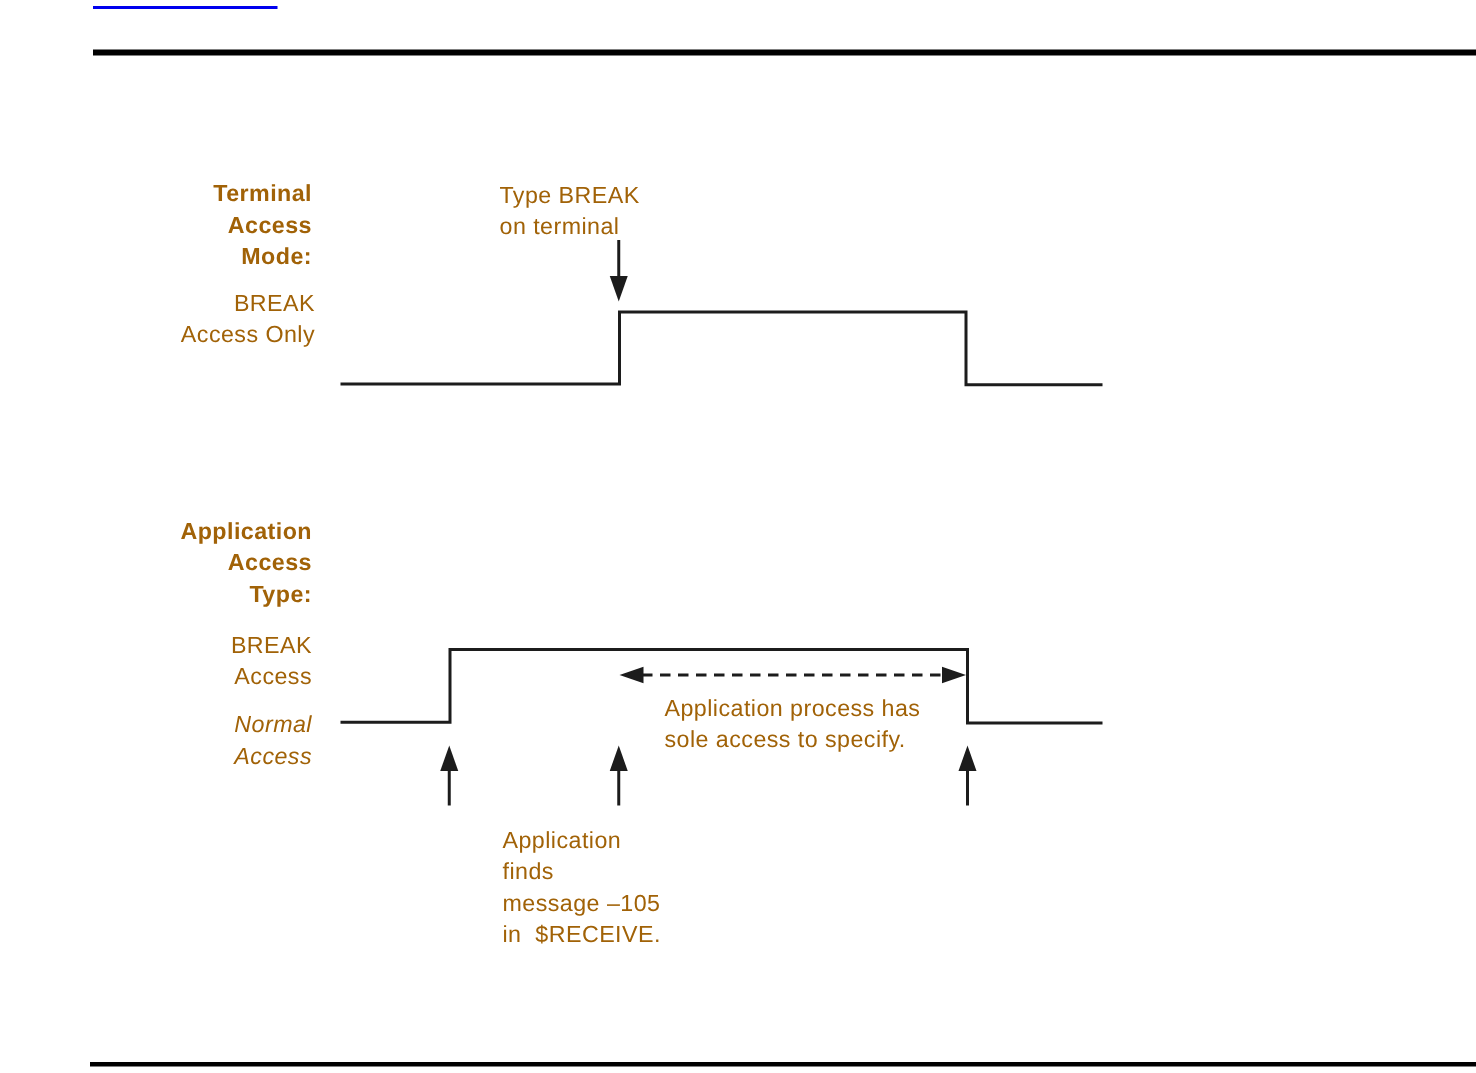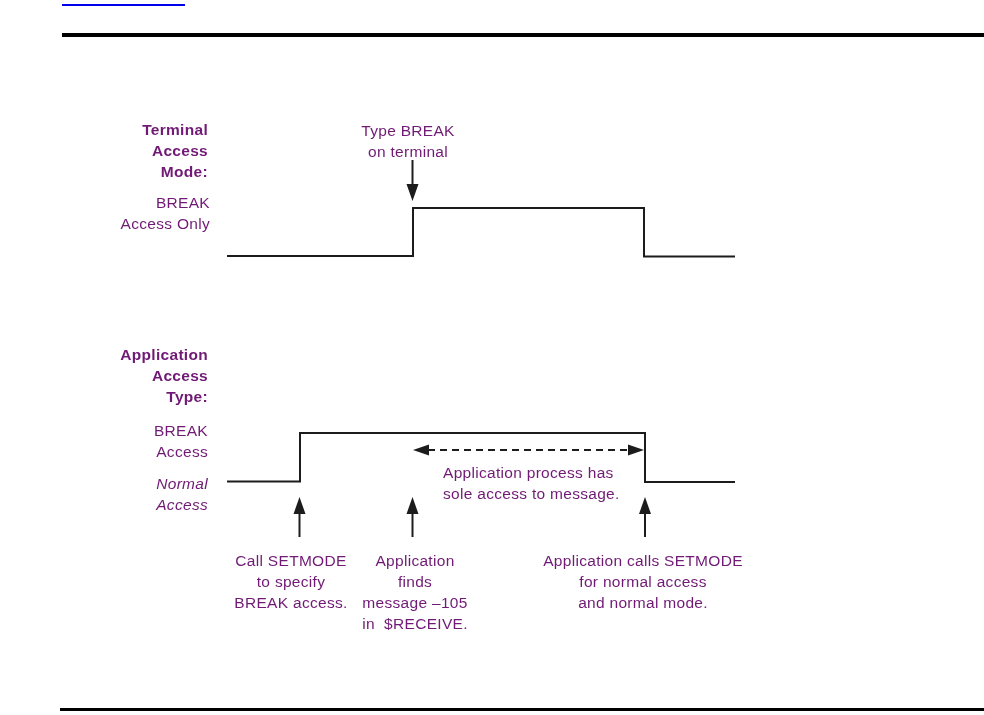--- a/index.html
+++ b/index.html
@@ -15,25 +15,25 @@
     overflow: hidden;
     font-family: "Liberation Sans", "DejaVu Sans", sans-serif;
     color: #1c1c1c;
   }
   .abs { position: absolute; }
   .txt {
     white-space: pre-wrap;
     font-size: 15.5px;
     line-height: 21px;
     letter-spacing: 0.3px;
-    color: #701a75;
+    color: #a16207;
   }
   .bold { font-weight: bold; }
   .ralign { text-align: right; }
-  .calign { text-align: center; }
+  .calign { text-align: left; }
   .lalign { text-align: left; }
 
   .rule {
     position: absolute;
     background: #000000;
   }
   .link-underline {
     position: absolute;
     left: 62px; top: 0px;
     width: 123px; height: 4px;
@@ -103,28 +103,22 @@
 Access
 Type:</div>
 
   <div class="abs txt ralign" style="left:58px; top:420px; width:150px;">BREAK
 Access</div>
 
   <div class="abs txt ralign" style="left:58px; top:473px; width:150px;font-style:italic;">Normal
 Access</div>
 
   <div class="abs txt lalign" style="left:443px; top:462px; width:210px;">Application process has
-sole access to message.</div>
+sole access to specify.</div>
 
-  <div class="abs txt calign" style="left:211px; top:550px; width:160px;">Call SETMODE
-to specify
-BREAK access.</div>
 
   <div class="abs txt calign" style="left:335px; top:550px; width:160px;">Application
 finds
 message –105
 in  $RECEIVE.</div>
 
-  <div class="abs txt calign" style="left:528px; top:550px; width:230px;">Application calls SETMODE
-for normal access
-and normal mode.</div>
 
 </div>
 
 </body></html>

